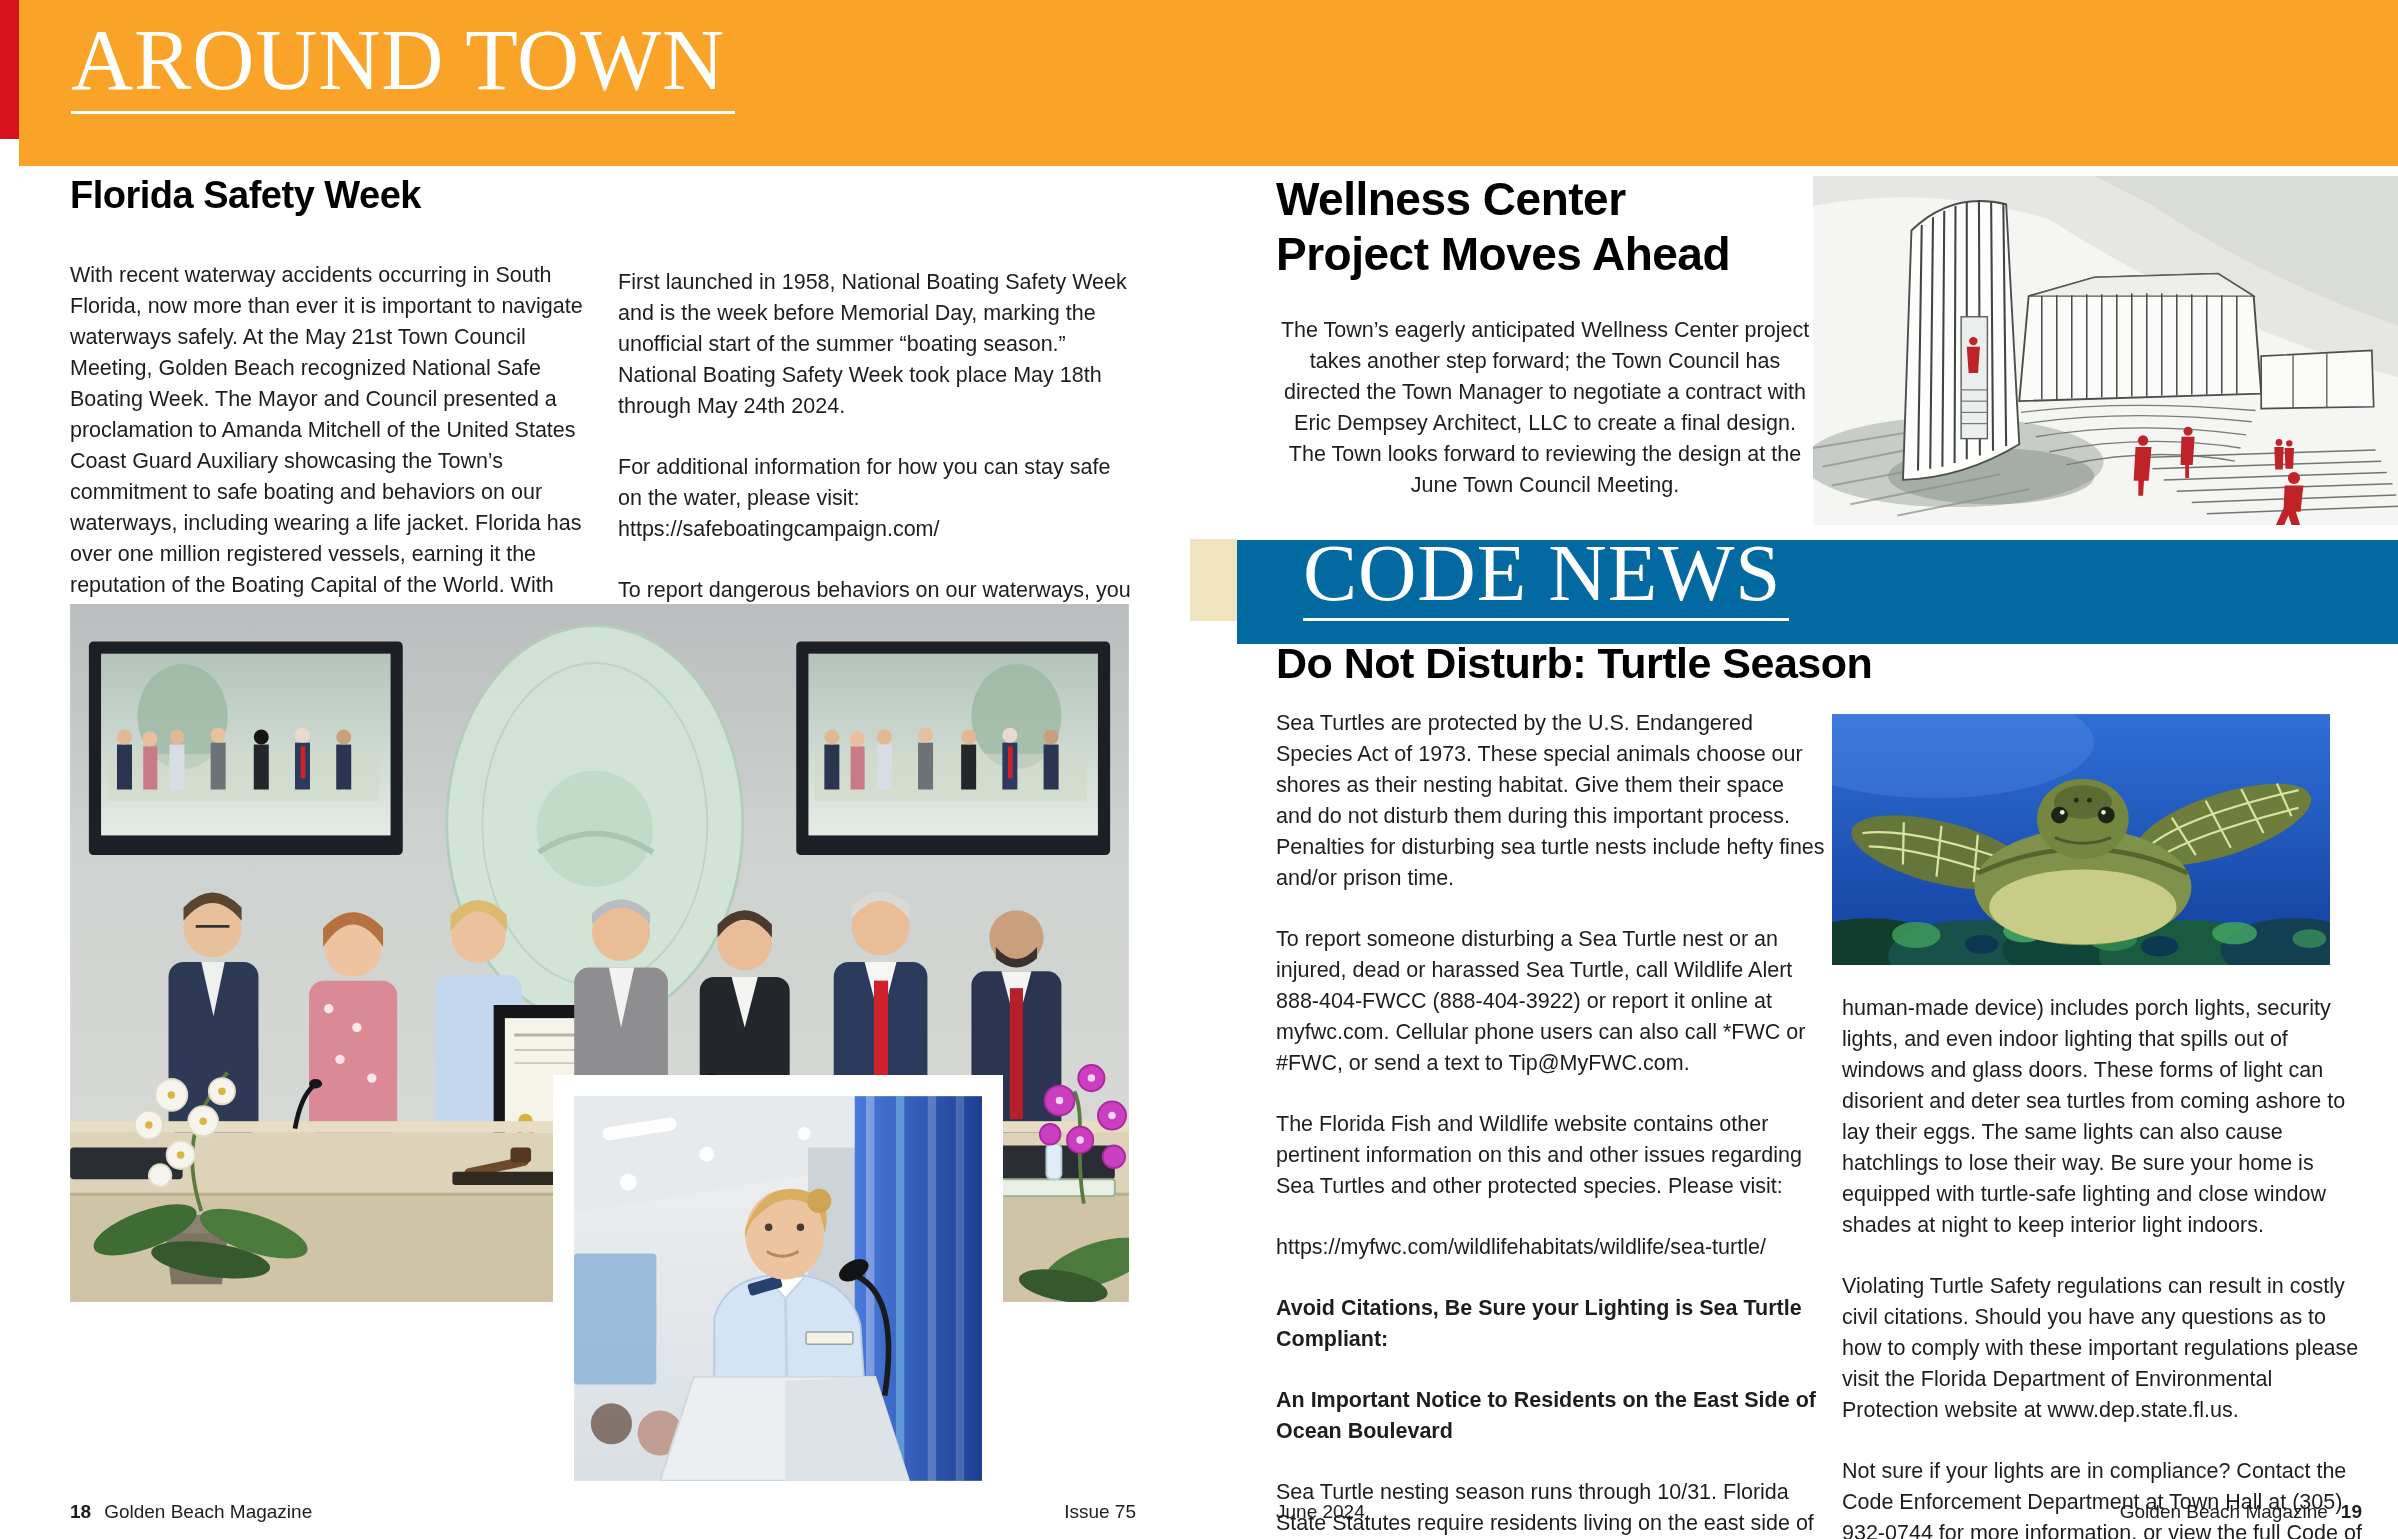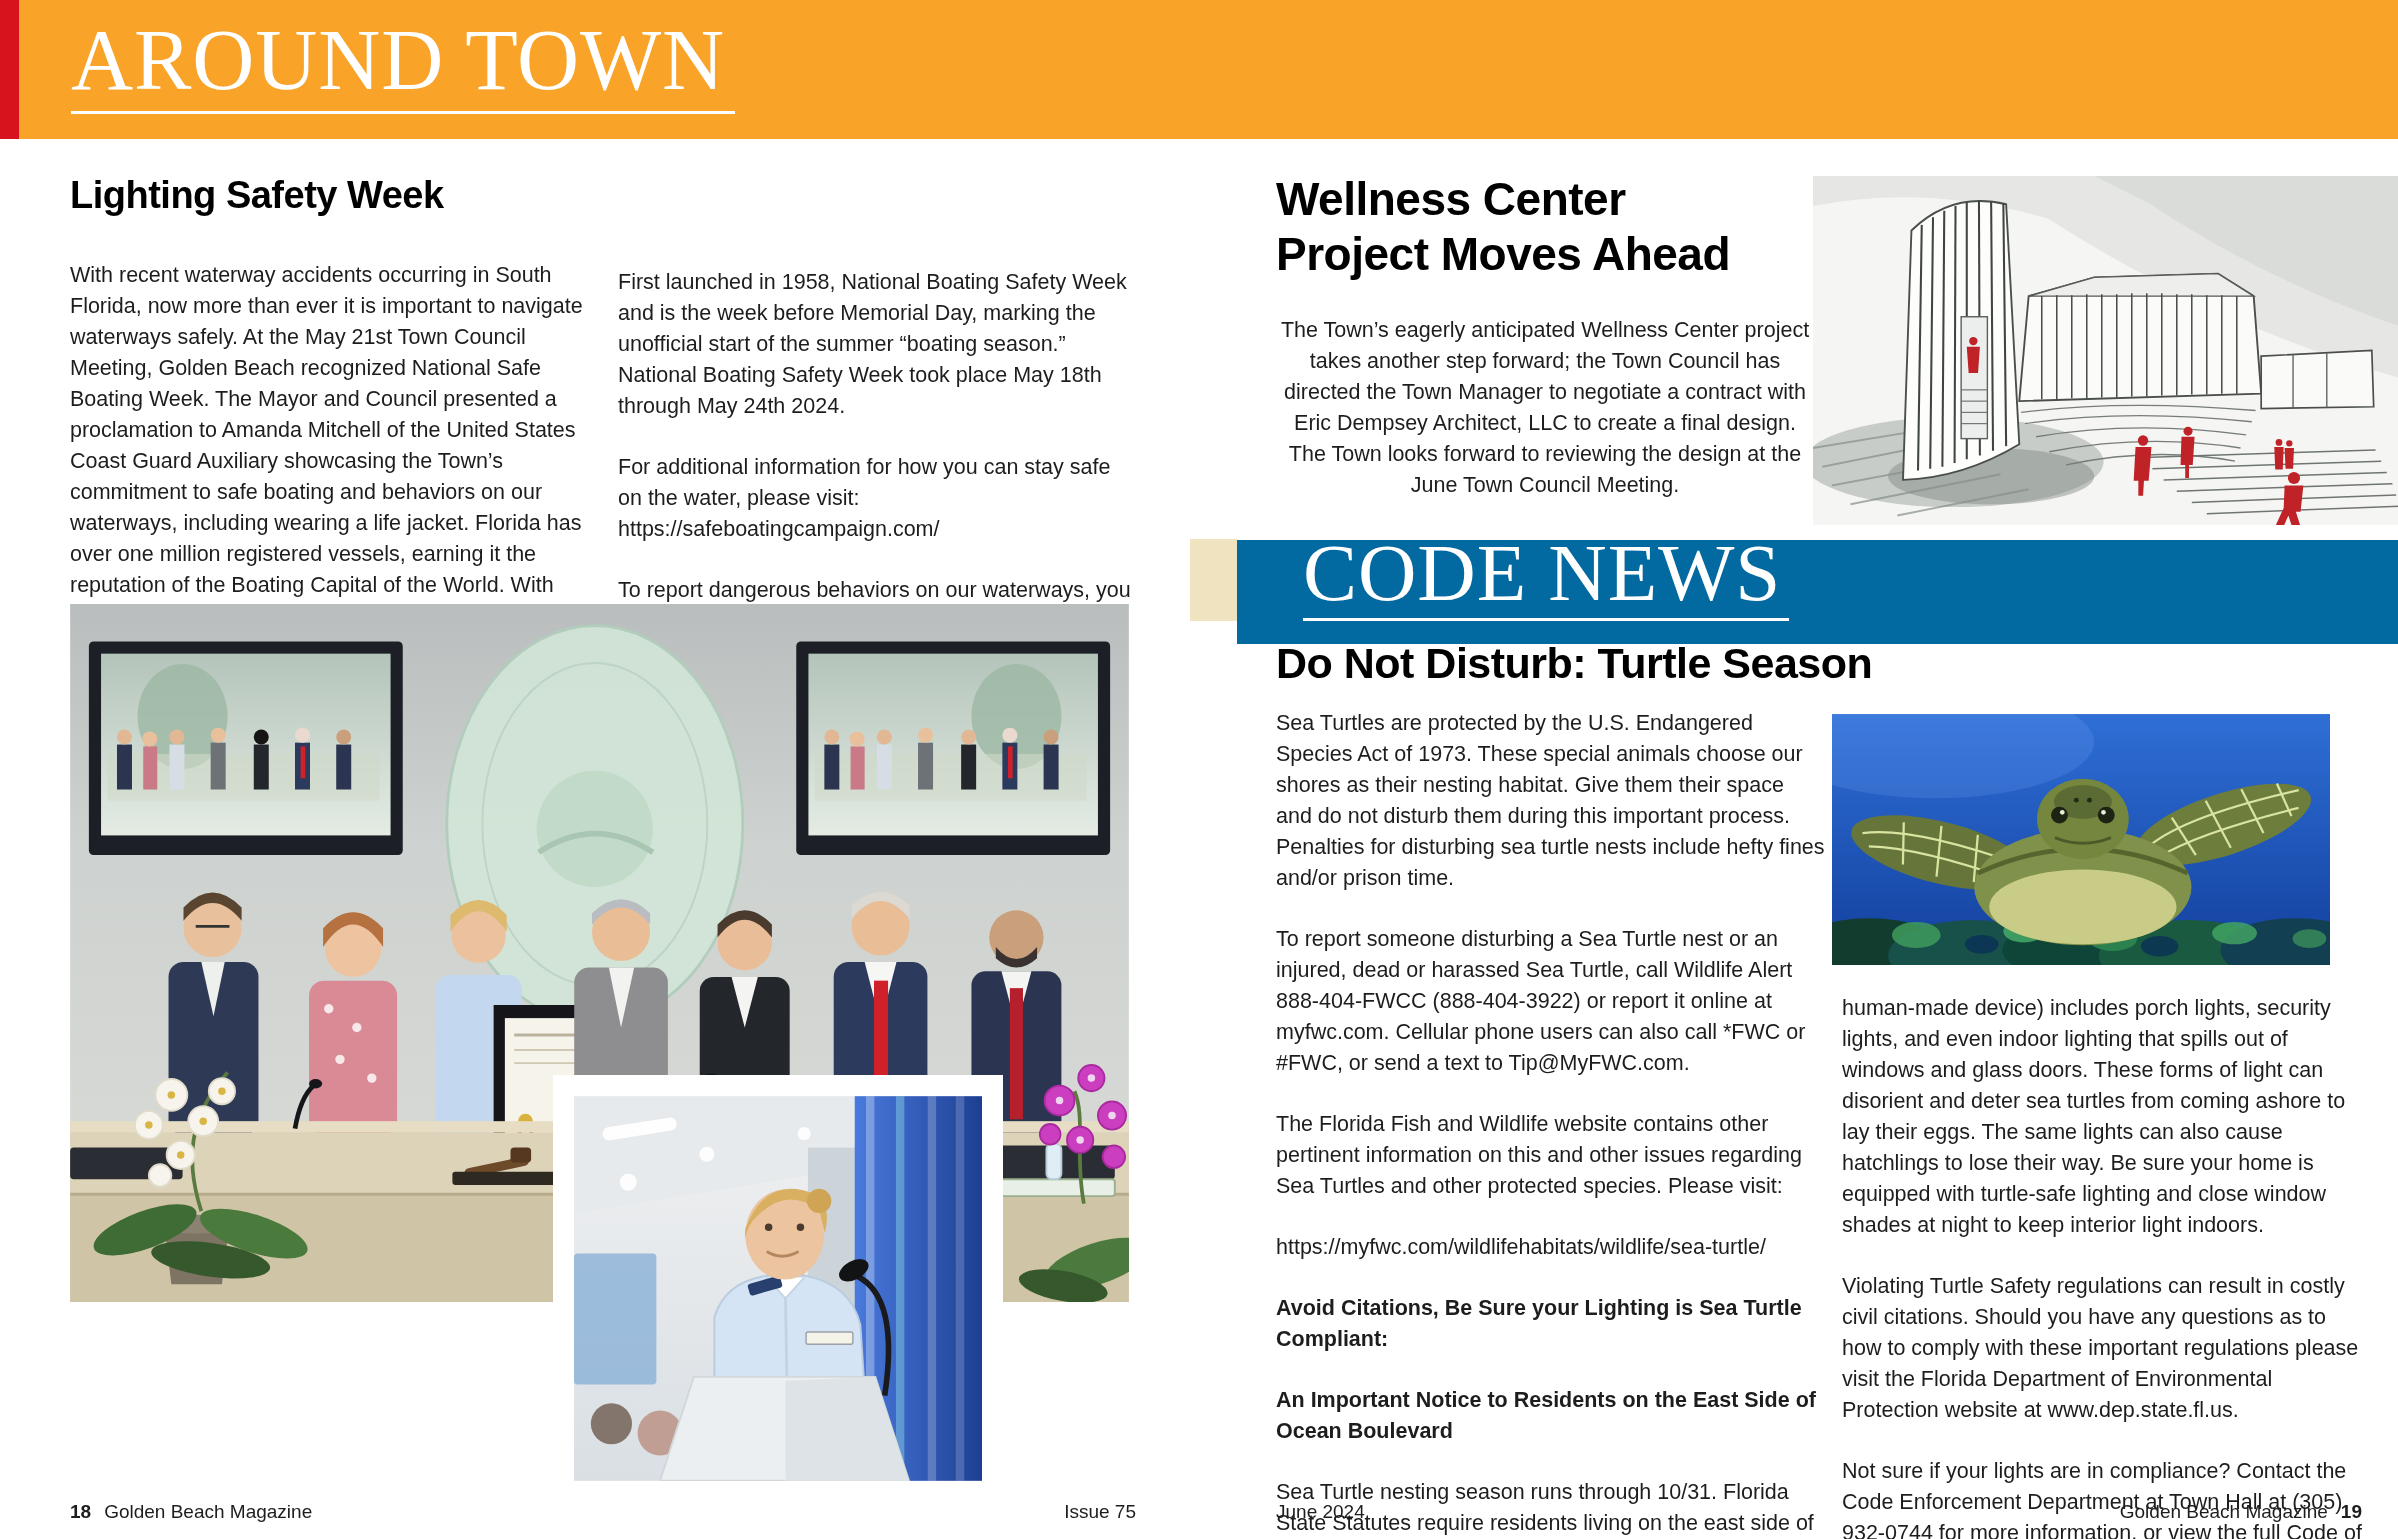--- a/index.html
+++ b/index.html
@@ -2,21 +2,21 @@
 <html style="font-size:15px"><head>
 <meta charset="utf-8">
 <style>
   html,body{margin:0;padding:0;}
   body{
     width:2399px;height:1539px;position:relative;overflow:hidden;
     background:#ffffff;font-family:"Liberation Sans",sans-serif;color:#1c1c1c;
   }
   
   .red-block{position:absolute;left:0;top:0;width:19px;height:139px;background:#d7141e;}
-  .top-banner{position:absolute;left:19px;top:0;right:0;height:139px;background:#f9a328;}
+  .top-banner{position:absolute;left:19px;top:0;right:0;height:166px;background:#f9a328;}
   .banner-title{
     position:absolute;left:52px;top:15px;
     font-family:"Liberation Serif","DejaVu Serif",serif;font-weight:400;
     font-size:86px;line-height:1.05;color:#ffffff;letter-spacing:0.9px;
     border-bottom:3.7px solid #ffffff;padding:0 9.4px 5.6px 0;display:inline-block;
   }
   
   .code-beige{position:absolute;left:1190px;top:539px;width:47px;height:82px;background:#efe4bf;}
   .code-band{position:absolute;left:1237px;top:540px;right:0;height:104px;background:#0369a1;}
   .code-title{
@@ -56,21 +56,21 @@
   .turtle-photo{left:1832px;top:714px;width:498px;height:251px;}
 </style>
 </head>
 <body>
 
 <div class="red-block"></div>
 <div class="top-banner">
   <span class="banner-title">AROUND TOWN</span>
 </div>
 
-<h2 class="headline h-boating">Lighting Safety Week</h2>
+<h2 class="headline h-boating">Florida Safety Week</h2>
 <div class="col boating-col1">
     <p>With recent waterway accidents occurring in South Florida, now more than ever it is important to navigate waterways safely. At the May 21st Town Council Meeting, Golden Beach recognized National Safe Boating Week. The Mayor and Council presented a proclamation to Amanda Mitchell of the United States Coast Guard Auxiliary showcasing the Town’s commitment to safe boating and behaviors on our waterways, including wearing a life jacket. Florida has over one million registered vessels, earning it the reputation of the Boating Capital of the World. With crowded waterways comes an exceptional need to be aware of safely navigating your surroundings.</p>
   </div>
 <div class="col boating-col2">
     <p>First launched in 1958, National Boating Safety Week and is the week before Memorial Day, marking the unofficial start of the summer “boating season.” National Boating Safety Week took place May 18th through May 24th 2024.</p>
     <p>For additional information for how you can stay safe on the water, please visit: https://safeboatingcampaign.com/</p>
     <p>To report dangerous behaviors on our waterways, you can text the details to TIP411.</p>
   </div>
 
 <div class="photo council-photo">

